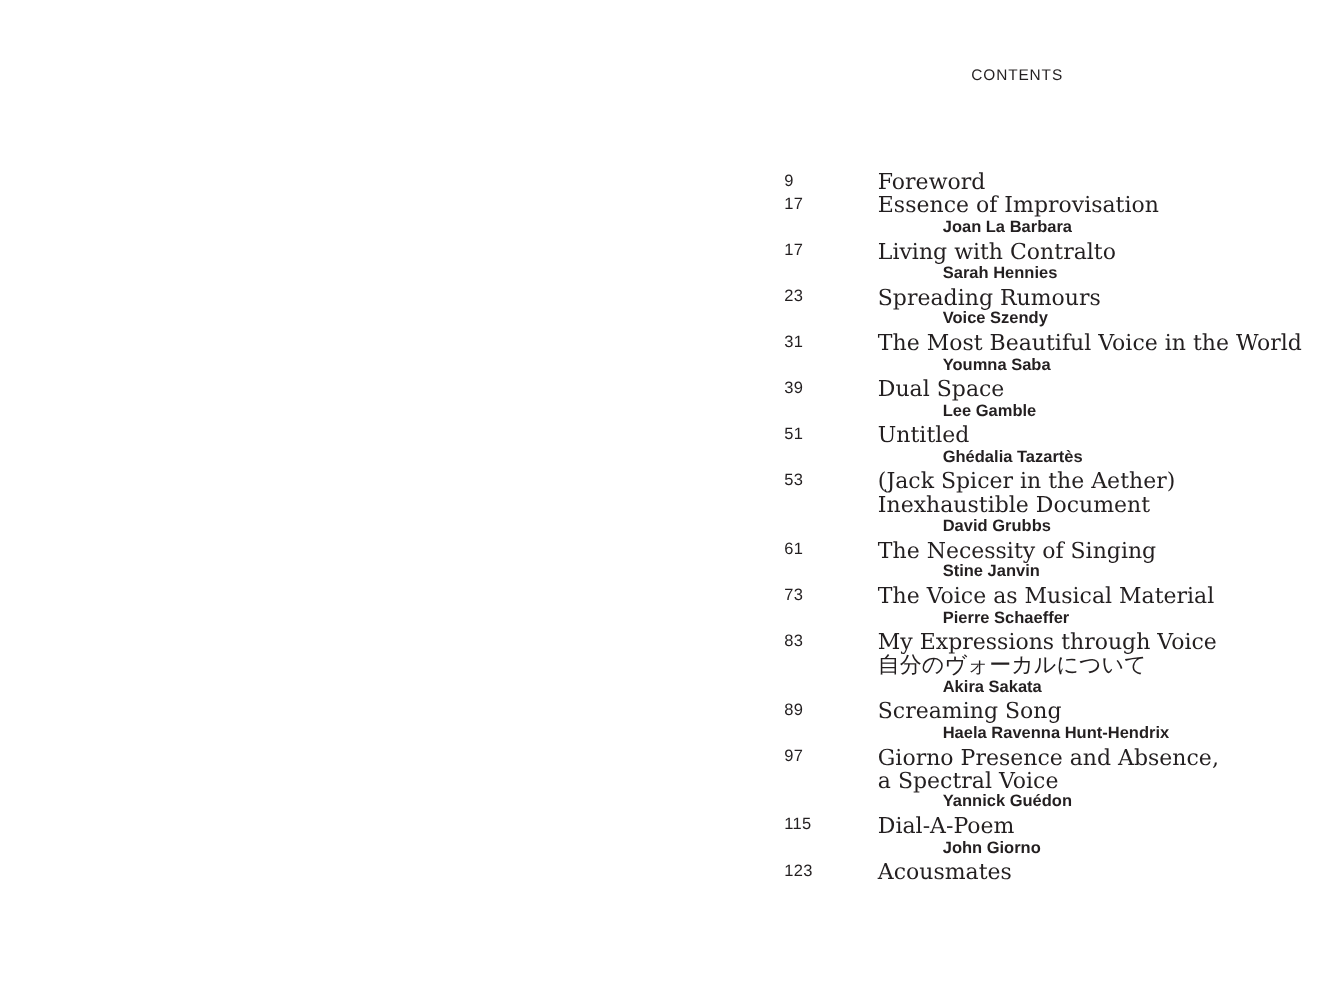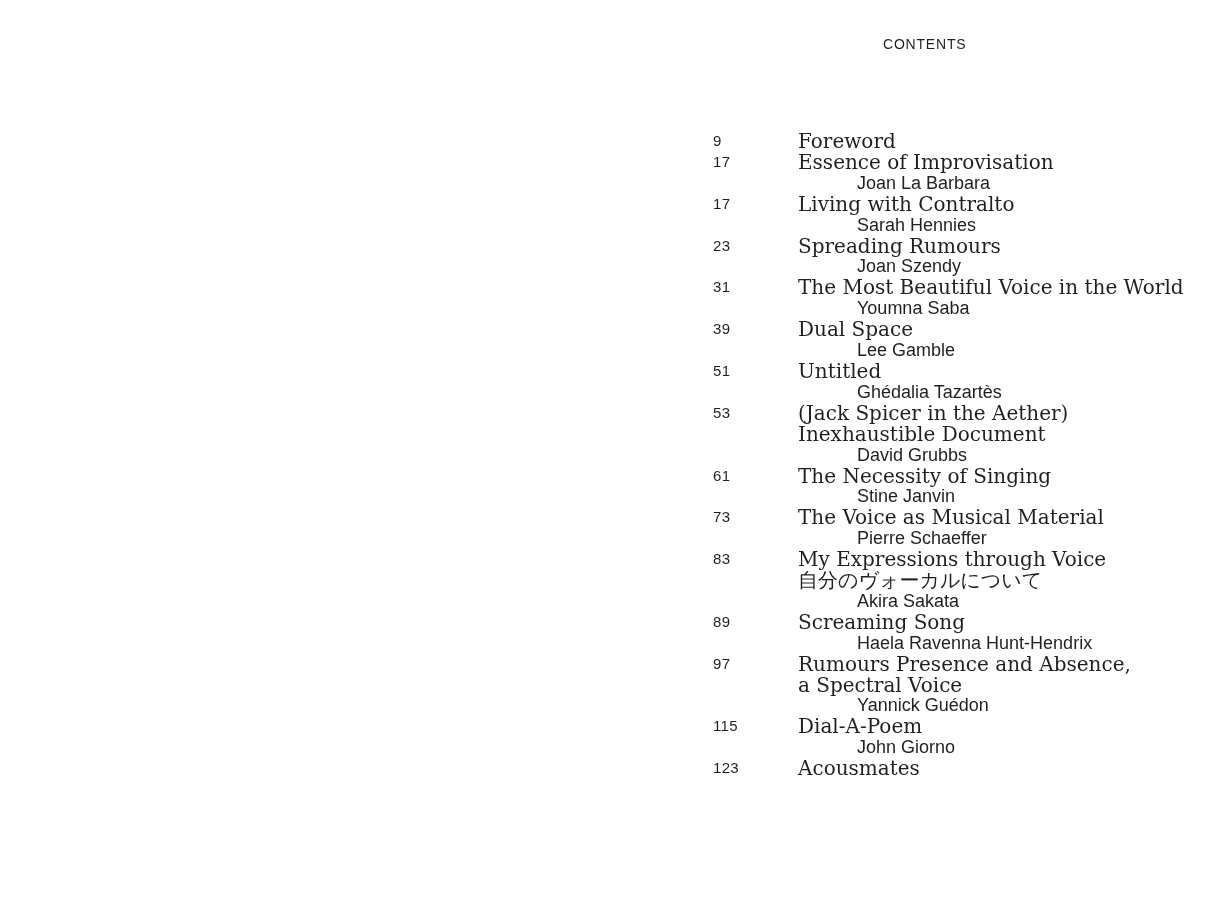--- a/index.html
+++ b/index.html
@@ -9,20 +9,21 @@
     background: var(--paper);
     color: var(--ink);
     font-family: "Liberation Sans", sans-serif;
     overflow: hidden;
   }
   .page {
     position: relative;
     width: 1218px;
     height: 634px;
     background: var(--paper);
+    margin-top: 24px;
   }
   .contents-heading {
     position: absolute;
     left: 883px;
     top: 36px;
     font-family: "Liberation Sans", sans-serif;
     font-size: 14px;
     letter-spacing: 0.8px;
     color: var(--ink);
     white-space: nowrap;
@@ -52,25 +53,26 @@
     font-size: 20px;
     font-weight: 500;
     line-height: 20.9px;
     color: var(--ink);
     white-space: nowrap;
   }
   .title-line .ital {
   }
   .toc-author {
     font-family: "Liberation Sans", sans-serif;
-    font-size: 18px;
+    font-size: 15px;
     line-height: 20.9px;
     color: var(--ink);
     margin-left: 59px;
     white-space: nowrap;
+    font-weight: bold;
   }
 </style>
 </head>
 <body>
 
 <div class="page">
   <div class="contents-heading">CONTENTS</div>
   <div class="toc">
       <div class="toc-entry">
         <span class="toc-num">9</span>
@@ -90,21 +92,21 @@
         <div class="toc-title">
           <div class="title-line"><span>Living with </span><span class="ital">Contralto</span></div>
         </div>
         <div class="toc-author">Sarah Hennies</div>
       </div>
       <div class="toc-entry">
         <span class="toc-num">23</span>
         <div class="toc-title">
           <div class="title-line"><span>Spreading Rumours</span></div>
         </div>
-        <div class="toc-author">Joan Szendy</div>
+        <div class="toc-author">Voice Szendy</div>
       </div>
       <div class="toc-entry">
         <span class="toc-num">31</span>
         <div class="toc-title">
           <div class="title-line"><span>The Most Beautiful Voice in the World</span></div>
         </div>
         <div class="toc-author">Youmna Saba</div>
       </div>
       <div class="toc-entry">
         <span class="toc-num">39</span>
@@ -153,21 +155,21 @@
       <div class="toc-entry">
         <span class="toc-num">89</span>
         <div class="toc-title">
           <div class="title-line"><span>Screaming Song</span></div>
         </div>
         <div class="toc-author">Haela Ravenna Hunt-Hendrix</div>
       </div>
       <div class="toc-entry">
         <span class="toc-num">97</span>
         <div class="toc-title">
-          <div class="title-line"><span>Rumours Presence and Absence,</span></div>
+          <div class="title-line"><span>Giorno Presence and Absence,</span></div>
           <div class="title-line"><span>a Spectral Voice</span></div>
         </div>
         <div class="toc-author">Yannick Guédon</div>
       </div>
       <div class="toc-entry">
         <span class="toc-num">115</span>
         <div class="toc-title">
           <div class="title-line"><span class="ital">Dial-A-Poem</span></div>
         </div>
         <div class="toc-author">John Giorno</div>

